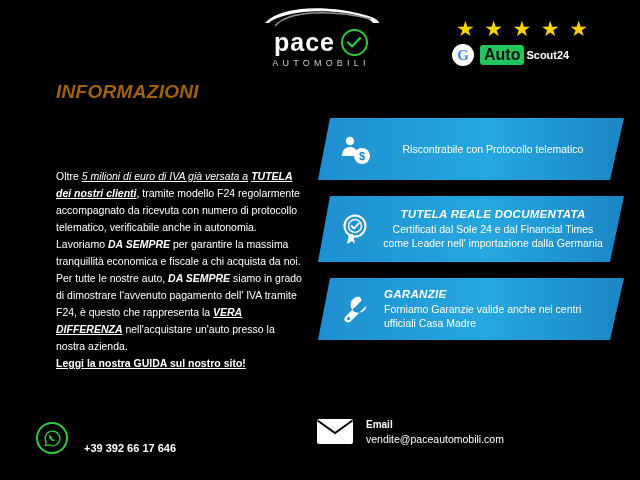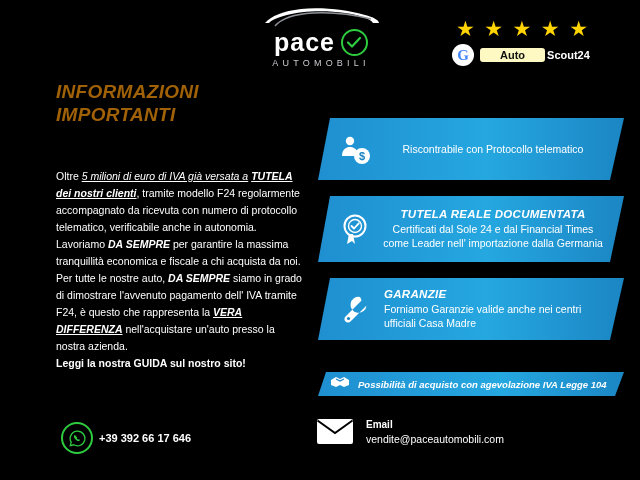--- a/index.html
+++ b/index.html
@@ -49,40 +49,40 @@
   .g-badge{
     width:22px;height:22px;border-radius:50%;background:#ffffff;
     display:flex;align-items:center;justify-content:center;
     font-weight:bold;font-size:15px;color:#4285F4;
     font-family:"Liberation Serif", serif;
   }
   .autoscout{
     display:flex;align-items:center;gap:2px;
   }
   .as-yellow{
-    background:#fef9c3;color:#111;font-size:11px;font-weight:bold;
-    padding:1px 20px;border-radius:3px;line-height:1.15;
+    background:#22c55e;color:#111;font-size:16px;font-weight:bold;
+    padding:1px 4px;border-radius:3px;line-height:1.15;
   }
   .as-white{color:#ffffff;font-size:11px;font-weight:bold;}
   
   .title{
     position:absolute;left:56px;top:80px;width:300px;
     color:#a16207;font-size:19px;font-weight:bold;font-style:italic;
     line-height:1.22;letter-spacing:.3px;
   }
   
   .body-text{
     position:absolute;left:56px;top:168px;width:248px;
     color:#ffffff;font-size:10.5px;line-height:1.62;
   }
   .body-text p{margin:0 0 0 0;}
   .b{font-weight:normal;}
   .bi{font-weight:bold;font-style:italic;}
   .bui{font-weight:bold;font-style:italic;text-decoration:underline;}
-  .bu{font-weight:bold;}
+  .bu{font-weight:bold;text-decoration:underline;}
   .ui{font-style:italic;text-decoration:underline;}
   
   .panel{
     position:absolute;
     color:#ffffff;
   }
   .panel .shape{
     position:absolute;left:0;top:0;width:100%;height:100%;
     background:#1b9ad6;
   }
@@ -128,21 +128,21 @@
     background:linear-gradient(90deg,#1f8fd0 0%,#25a7e0 60%,#1b86c4 100%);
     clip-path:polygon(8px 0, 100% 0, calc(100% - 9px) 100%, 0 100%);
   }
   .iva .inner{
     position:relative;display:flex;align-items:center;height:100%;padding-left:12px;
     gap:8px;
   }
   .iva .txt{color:#fff;font-size:9.5px;font-weight:bold;font-style:italic;}
   
   .wa{
-    position:absolute;left:61px;top:422px;display:flex;align-items:center;gap:6px;
+    position:absolute;left:36px;top:422px;display:flex;align-items:flex-end;gap:16px;
   }
   .wa-circle{
     width:28px;height:28px;border-radius:50%;border:2px solid #2ecc3f;
     display:flex;align-items:center;justify-content:center;
   }
   .wa-num{color:#ffffff;font-size:11px;font-weight:bold;}
   .mail{
     position:absolute;left:316px;top:418px;display:flex;align-items:center;gap:12px;
   }
   .mail-ico{width:38px;height:27px;}
@@ -186,21 +186,20 @@
       <span class="g-badge">G</span>
       <span class="autoscout">
         <span class="as-yellow">Auto</span>
         <span class="as-white">Scout24</span>
       </span>
     </div>
   </div>
 
   <div class="title">
     <div>INFORMAZIONI</div>
-    <div>IMPORTANTI</div>
   </div>
 
   <div class="body-text">
     <p>
       <span>Oltre </span><span class="ui">5 milioni di euro di IVA già versata a</span> <span class="bui">TUTELA dei nostri clienti</span><span>, tramite modello F24 </span><span class="b">regolarmente accompagnato</span><span> da ricevuta con </span><span class="b">numero di protocollo telematico</span><span>, verificabile anche in autonomia. Lavoriamo </span><span class="bi">DA SEMPRE</span><span> per garantire la massima tranquillità economica e fiscale a chi acquista da noi.</span>
     </p>
     <p>
       <span class="b">Per tutte le nostre auto, </span><span class="bi">DA SEMPRE</span><span> siamo in grado di dimostrare l'avvenuto pagamento dell' IVA tramite F24, è questo che rappresenta la </span><span class="bui">VERA DIFFERENZA</span><span> nell'acquistare un'auto </span><span class="b">presso la nostra azienda</span><span>.</span>
     </p>
     <p>
@@ -254,32 +253,20 @@
         </svg>
       </div>
       <div class="ptext">
         <h3>GARANZIE</h3>
         <div class="pline">Forniamo Garanzie valide anche nei centri</div>
         <div class="pline">ufficiali Casa Madre</div>
       </div>
     </div>
   </div>
 
-  <div class="iva">
-    <div class="shape"></div>
-    <div class="inner">
-      <span>
-        <svg width="20" height="14" viewBox="0 0 20 14">
-          <path d="M1 5 L6 2 L10 4 L14 2 L19 5 L19 10 L14 12 L10 10 L6 12 L1 10 Z" fill="#ffffff"></path>
-          <path d="M6 4 L10 6 L14 4" stroke="#1b86c4" stroke-width="1.2" fill="none"></path>
-        </svg>
-      </span>
-      <span class="txt">Possibilità di acquisto con agevolazione IVA Legge 104</span>
-    </div>
-  </div>
 
   <div class="wa">
     <span class="wa-circle">
       <svg width="17" height="17" viewBox="0 0 17 17">
         <path d="M8.5 1.2 A7.3 7.3 0 0 0 2.2 12.2 L1.3 15.7 L4.9 14.8 A7.3 7.3 0 1 0 8.5 1.2 Z" fill="none" stroke="#2ecc3f" stroke-width="1.3"></path>
         <path d="M5.9 5.1 C5.5 5.1 5.1 5.4 5 5.9 C4.8 6.9 5.5 8.3 6.6 9.4 C7.7 10.5 9.1 11.2 10.1 11 C10.6 10.9 10.9 10.5 10.9 10.1 L10.2 9.2 L9.2 9.6 C8.7 9.3 8.2 8.9 7.8 8.4 L8.2 7.4 L7.3 6.6 Z" fill="#2ecc3f"></path>
       </svg>
     </span>
     <span class="wa-num">+39 392 66 17 646</span>
   </div>

